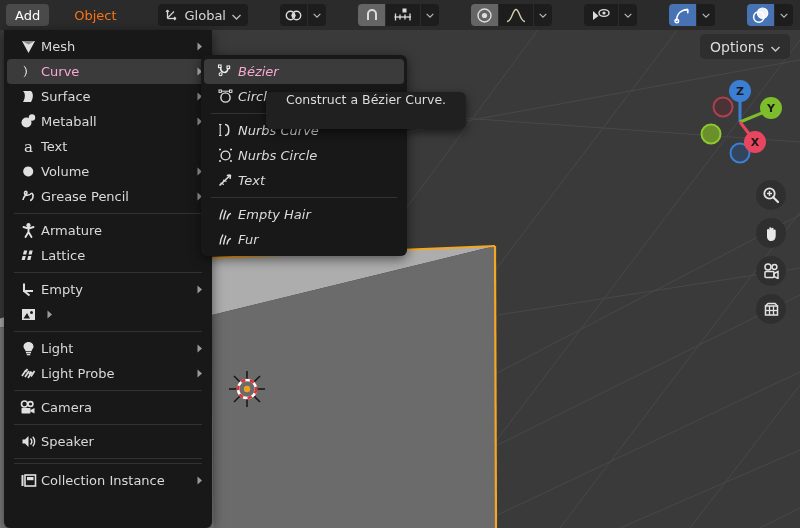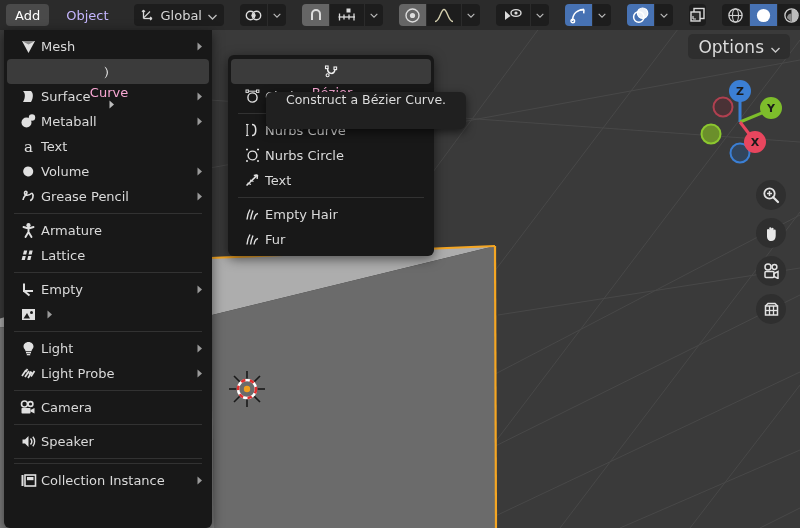--- a/index.html
+++ b/index.html
@@ -28,25 +28,25 @@
   .cube-face-left { fill: #7d7d7d; }
   .cube-outline { fill: none; stroke: #f5a623; stroke-width: 2.2; stroke-linejoin: round; }
 
   
   .cursor3d { position: absolute; left: 228px; top: 370px; width: 38px; height: 38px; }
 
   
   .header {
     position: absolute; left: 0; top: 0; width: 800px; height: 30px;
     background: #2b2b2b; display: flex; align-items: center;
-    padding: 0 6px; gap: 8px; z-index: 40;
+    padding: 0 6px; gap: 16px; z-index: 40;
   }
   .menu-btn {
     height: 22px; padding: 0 9px; display: flex; align-items: center;
-    border-radius: 4px; font-size: 13px; color: #c4b5fd; white-space: nowrap;
+    border-radius: 4px; font-size: 13px; color: #f97316; white-space: nowrap;
   }
   .menu-btn.active { background: #4a4a4a; color: #ffffff; }
   .hdr-gap { width: 10px; }
   .hdr-field {
     height: 22px; background: #1d1d1d; border-radius: 4px;
     display: flex; align-items: center; gap: 6px; padding: 0 7px; color: #d6d6d6;
   }
   .hdr-group { display: flex; align-items: center; gap: 1px; }
   .tog {
     width: 27px; height: 22px; background: #1d1d1d; display: flex;
@@ -60,46 +60,46 @@
   .tog.wide { width: 34px; }
   .chev { width: 18px; height: 22px; background: #1d1d1d; display: flex;
           align-items: center; justify-content: center; border-radius: 0 4px 4px 0; }
   .chev svg { display: block; }
   .spacer { flex: 1; }
 
   
   .options-btn {
     position: absolute; right: 10px; top: 34px; height: 25px;
     background: #2e2e2e; border-radius: 5px; display: flex; align-items: center;
-    gap: 7px; padding: 0 10px; font-size: 17px; color: #dcdcdc; z-index: 30;
+    gap: 7px; padding: 0 10px; font-size: 14px; color: #dcdcdc; z-index: 30;
   }
 
   
   .gizmo { position: absolute; right: 10px; top: 72px; width: 100px; height: 100px; z-index: 25; }
   .gizmo text { font-family: "DejaVu Sans", sans-serif; font-size: 11px; font-weight: bold; fill: #1a1a1a; }
 
   
   .navbtns { position: absolute; right: 14px; top: 180px; z-index: 25;
              display: flex; flex-direction: column; gap: 8px; }
   .navbtn { width: 30px; height: 30px; border-radius: 50%; background: #2f2f2f;
             display: flex; align-items: center; justify-content: center; }
 
   
   .menu-panel {
     position: absolute; background: #181818; border-radius: 0 0 6px 6px;
     box-shadow: 0 3px 12px rgba(0,0,0,.55); z-index: 50; padding: 4px 0;
   }
   #add-menu { left: 4px; top: 30px; width: 208px; height: 498px; border-radius: 0 0 6px 6px; }
-  #curve-submenu { left: 228px; top: 55px; width: 206px; border-radius: 6px; padding: 4px 0; z-index: 55; }
+  #curve-submenu { left: 201px; top: 55px; width: 206px; border-radius: 6px; padding: 4px 0; z-index: 55; font-style: italic; }
 
   .mi {
     position: relative; height: 25px; display: flex; align-items: center;
     margin: 0 3px; padding: 0 6px 0 8px; border-radius: 4px; color: #dadada; font-size: 13px;
   }
-  .mi.hl { background: #3b3b3b; color: #f9a8d4; flex-direction: column; }
+  .mi.hl { background: #3b3b3b; color: #f9a8d4; }
   .mi .mi-ico { width: 26px; flex: 0 0 26px; display: flex; align-items: center; justify-content: center; }
   .mi .mi-label { flex: 1; white-space: nowrap; }
   .mi .mi-arrow { width: 12px; display: flex; align-items: center; justify-content: flex-end; }
   .sep { height: 1px; background: #323232; margin: 4px 10px; }
 
   
   .tooltip {
     position: absolute; left: 266px; top: 92px; width: 200px; height: 37px;
     background: #202020; border-radius: 6px; box-shadow: 0 3px 10px rgba(0,0,0,.6);
     display: flex; justify-content: center;

